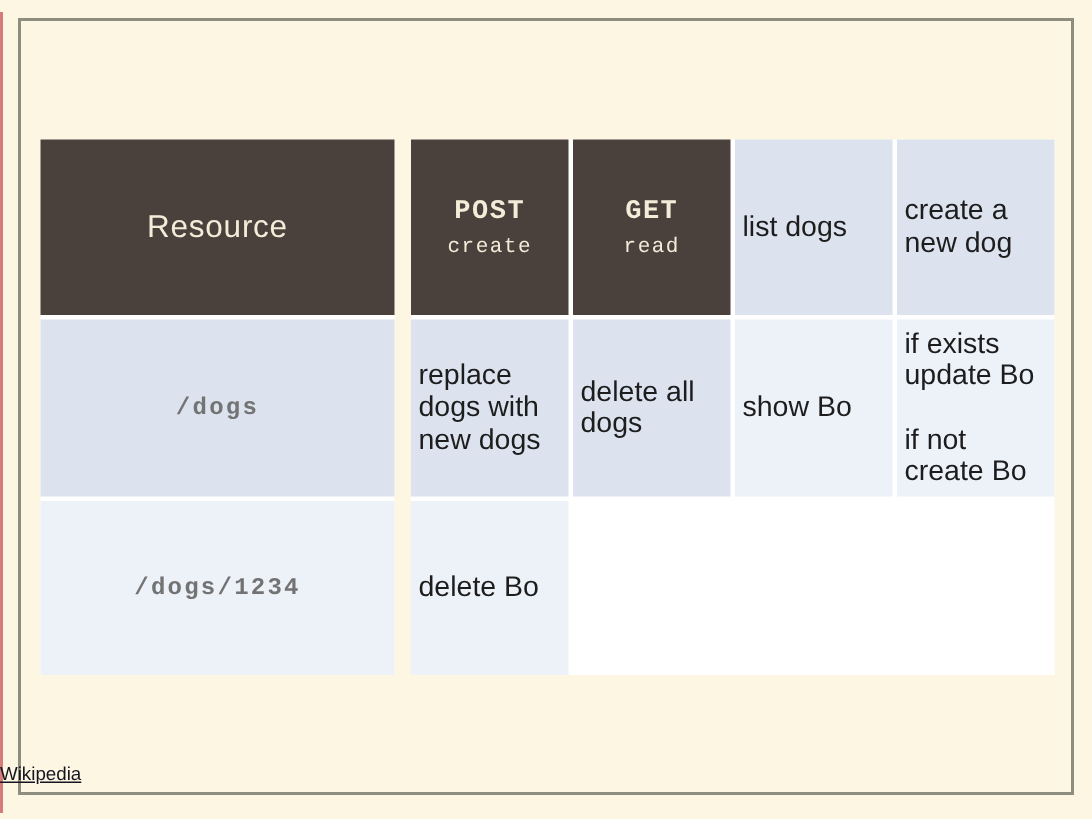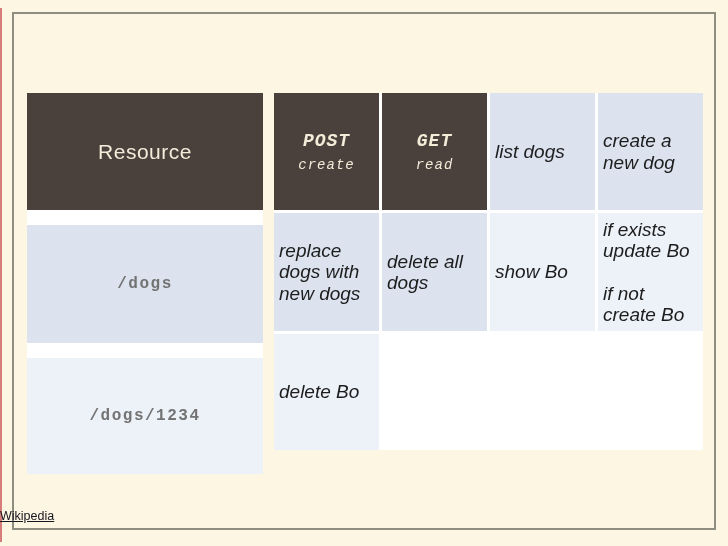--- a/index.html
+++ b/index.html
@@ -17,28 +17,28 @@
   }
   .frame {
     position: absolute; left: 12px; top: 12px;
     width: 704px; height: 518px;
     border: 2px solid #8e8e80;
     box-sizing: border-box;
   }
   .tbl-left {
     position: absolute; left: 27px; top: 93px; width: 236px;
     display: grid; grid-template-rows: 117px 118px 116px;
-    row-gap: 15px; background: #ffffff;
+    row-gap: 3px; background: #ffffff;
   }
   .tbl-right {
     position: absolute; left: 274px; top: 93px; width: 429px;
     display: grid;
     grid-template-columns: repeat(4, 1fr);
     grid-template-rows: 117px 118px 116px;
-    gap: 3px; background: #ffffff; font-style: italic;
+    gap: 3px; background: #ffffff;
   }
   .hcell {
     background: #4a403c; color: #f2ecd9;
     display: flex; flex-direction: column;
     align-items: center; justify-content: center;
   }
   .resource-header-label { font-size: 21px; letter-spacing: .5px; }
   .method {
     font-family: "Liberation Mono", monospace;
     font-weight: bold; font-size: 18px; letter-spacing: 1px;

